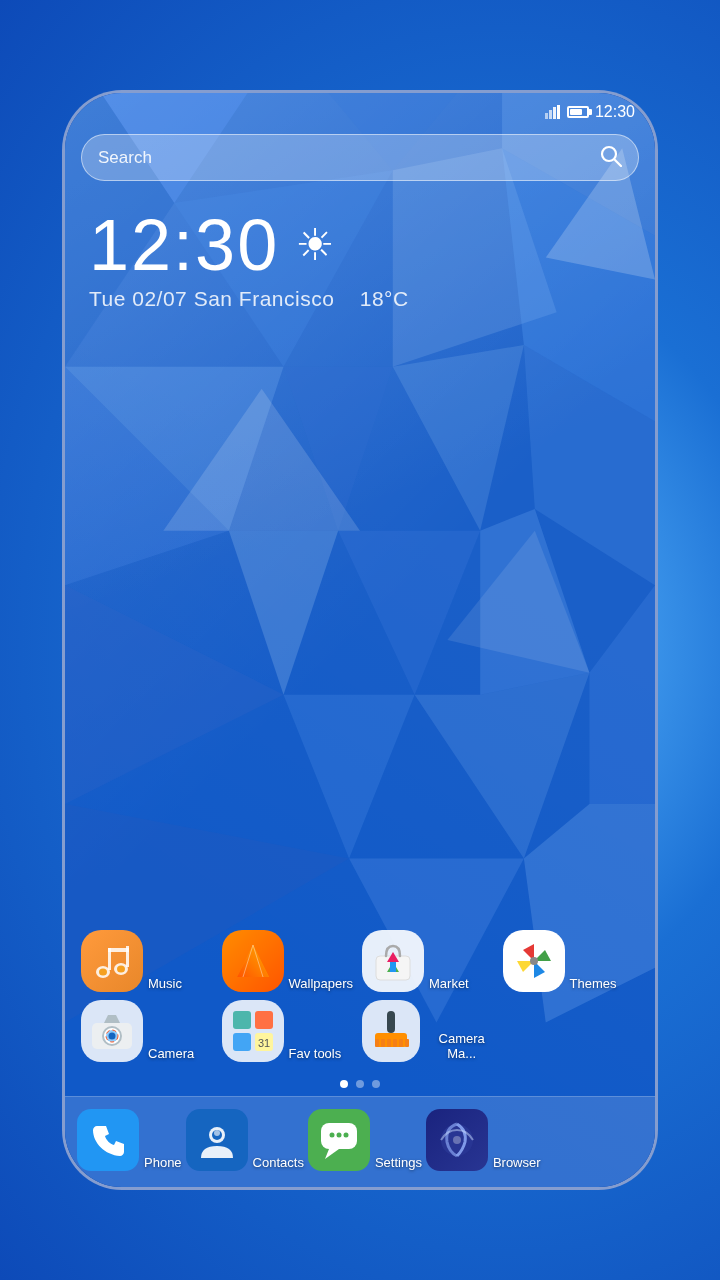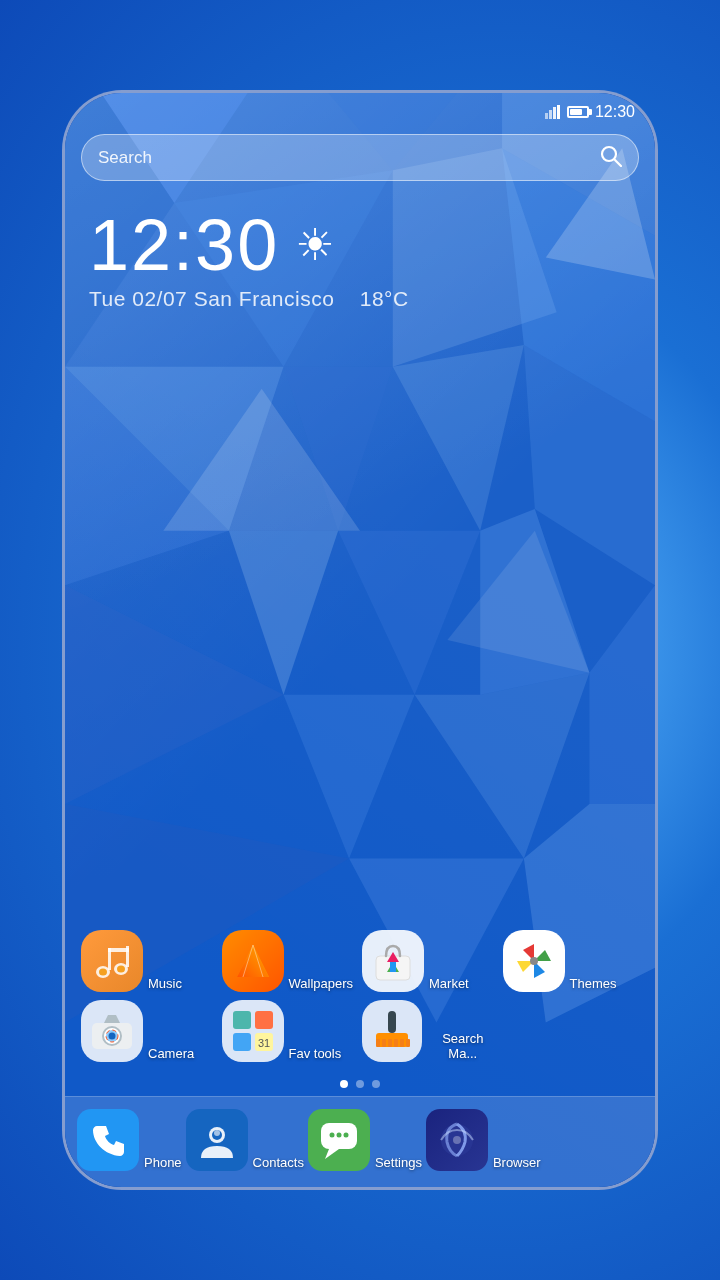--- a/index.html
+++ b/index.html
@@ -426,21 +426,21 @@
 
             <rect x="6" y="24" width="32" height="14" rx="3" fill="#ff8f00"></rect>
             <rect x="6" y="30" width="4" height="8" rx="1" fill="#f57f17"></rect>
             <rect x="12" y="30" width="4" height="8" rx="1" fill="#f57f17"></rect>
             <rect x="18" y="30" width="4" height="8" rx="1" fill="#f57f17"></rect>
             <rect x="24" y="30" width="4" height="8" rx="1" fill="#f57f17"></rect>
             <rect x="30" y="30" width="4" height="8" rx="1" fill="#f57f17"></rect>
             <rect x="36" y="30" width="4" height="8" rx="1" fill="#f57f17"></rect>
           </svg>
         </div>
-        <span class="icon-label">Search Ma...</span>
+        <span class="icon-label">Camera Ma...</span>
       </div>
 
     </div>
 
     <div class="page-indicator">
       <div class="dot active"></div>
       <div class="dot"></div>
       <div class="dot"></div>
     </div>
 

